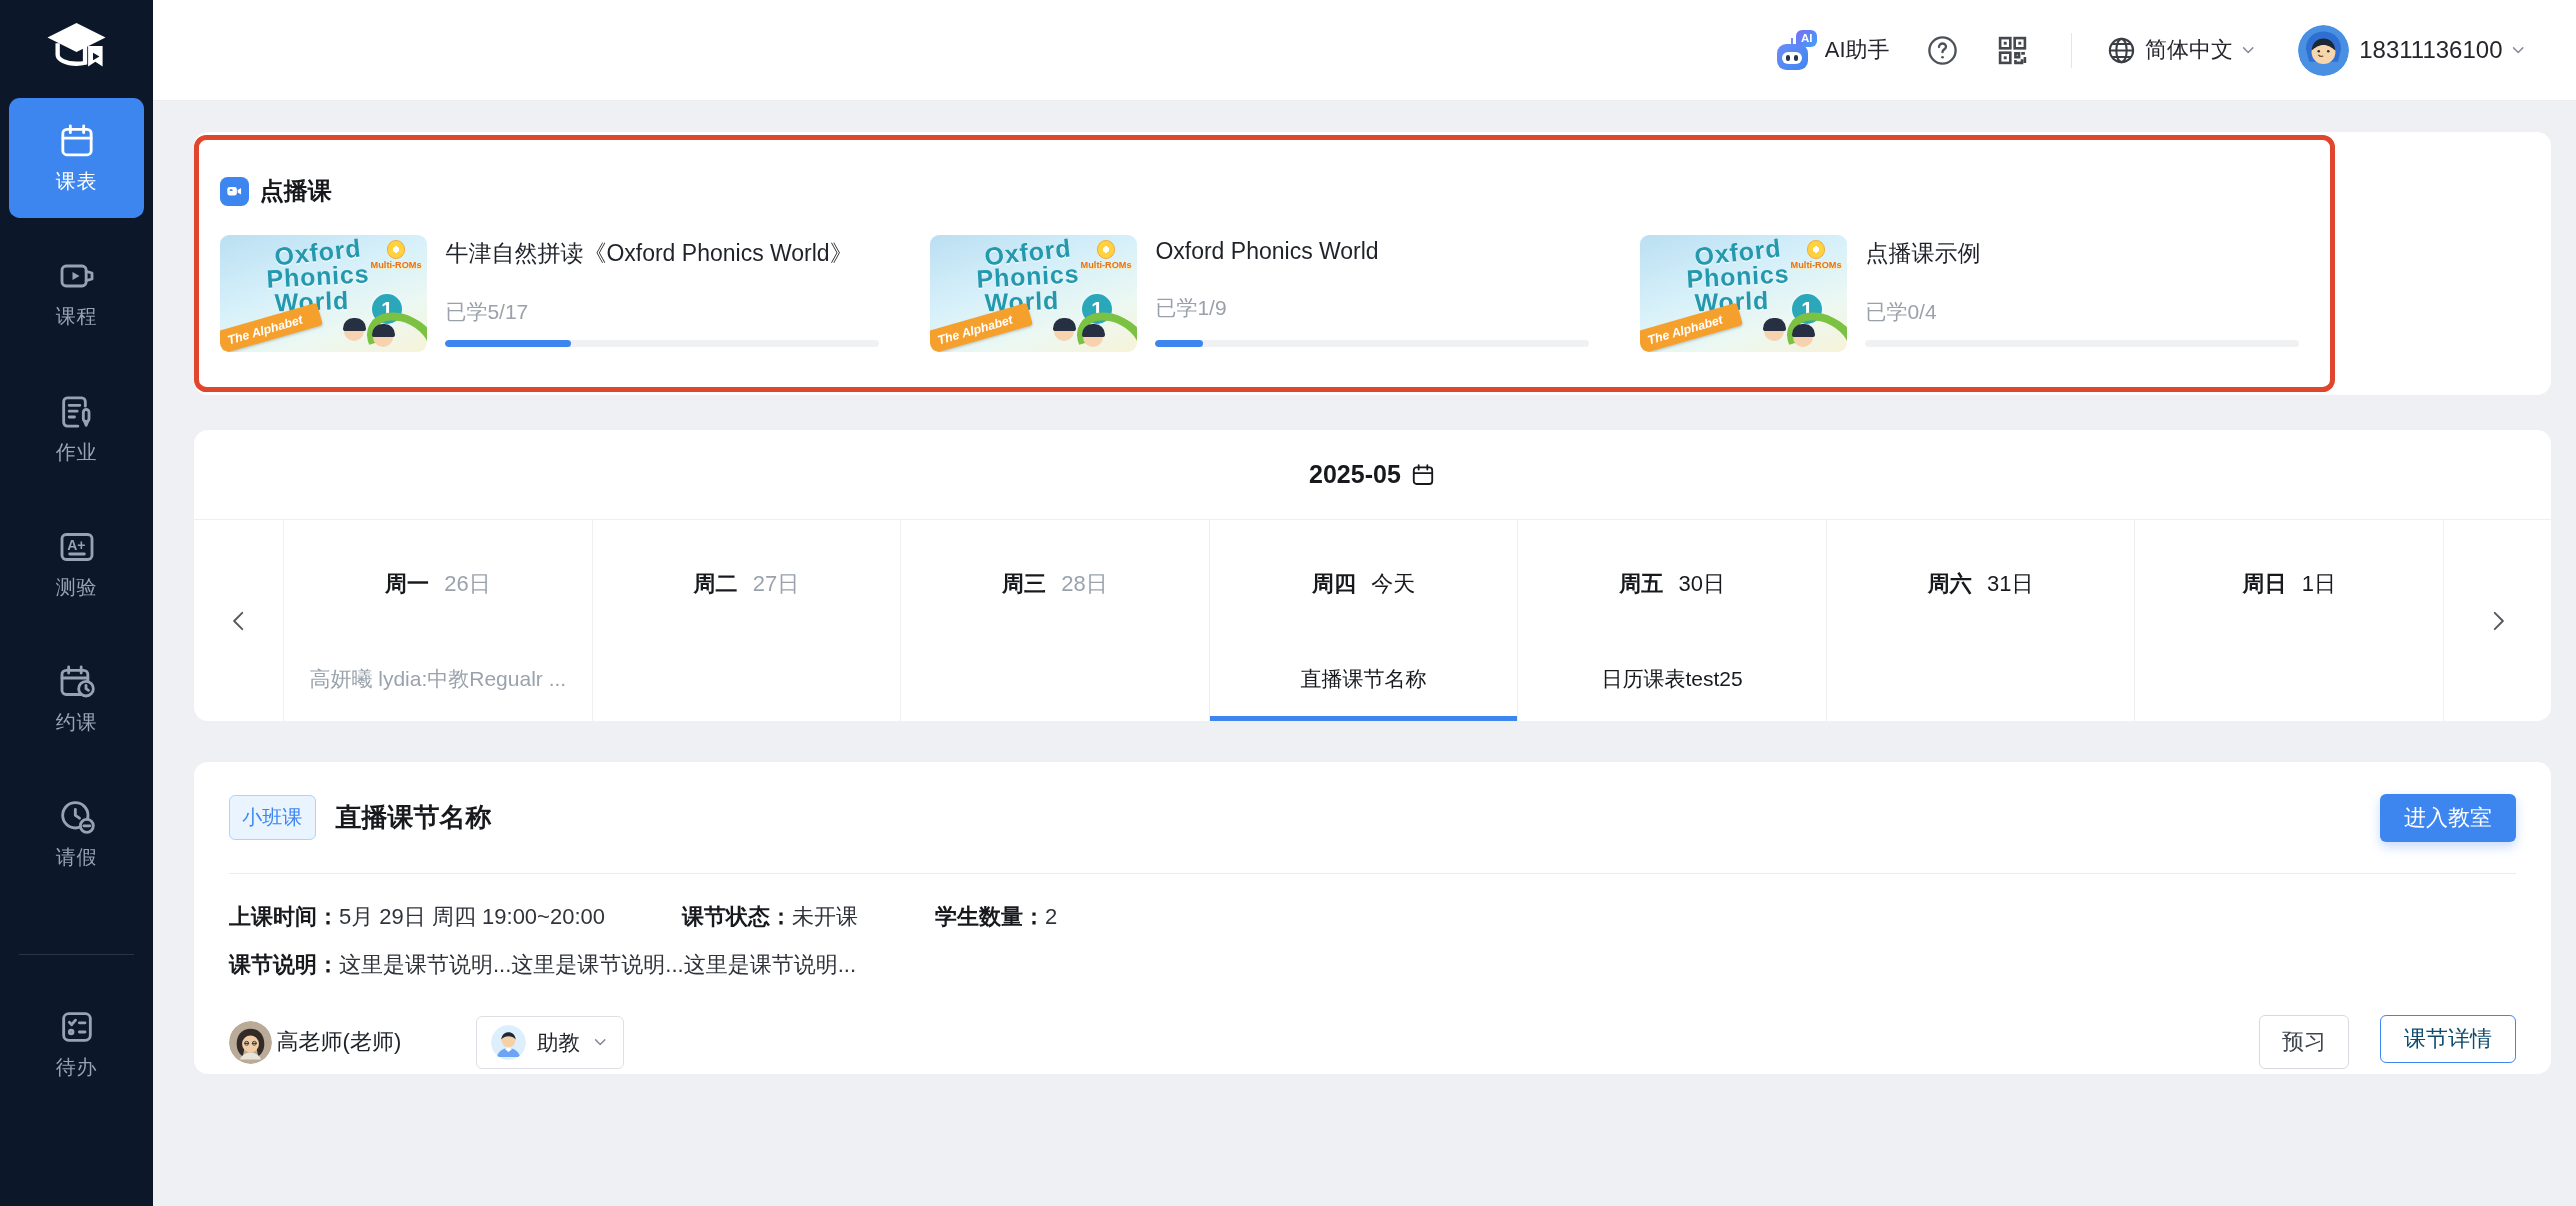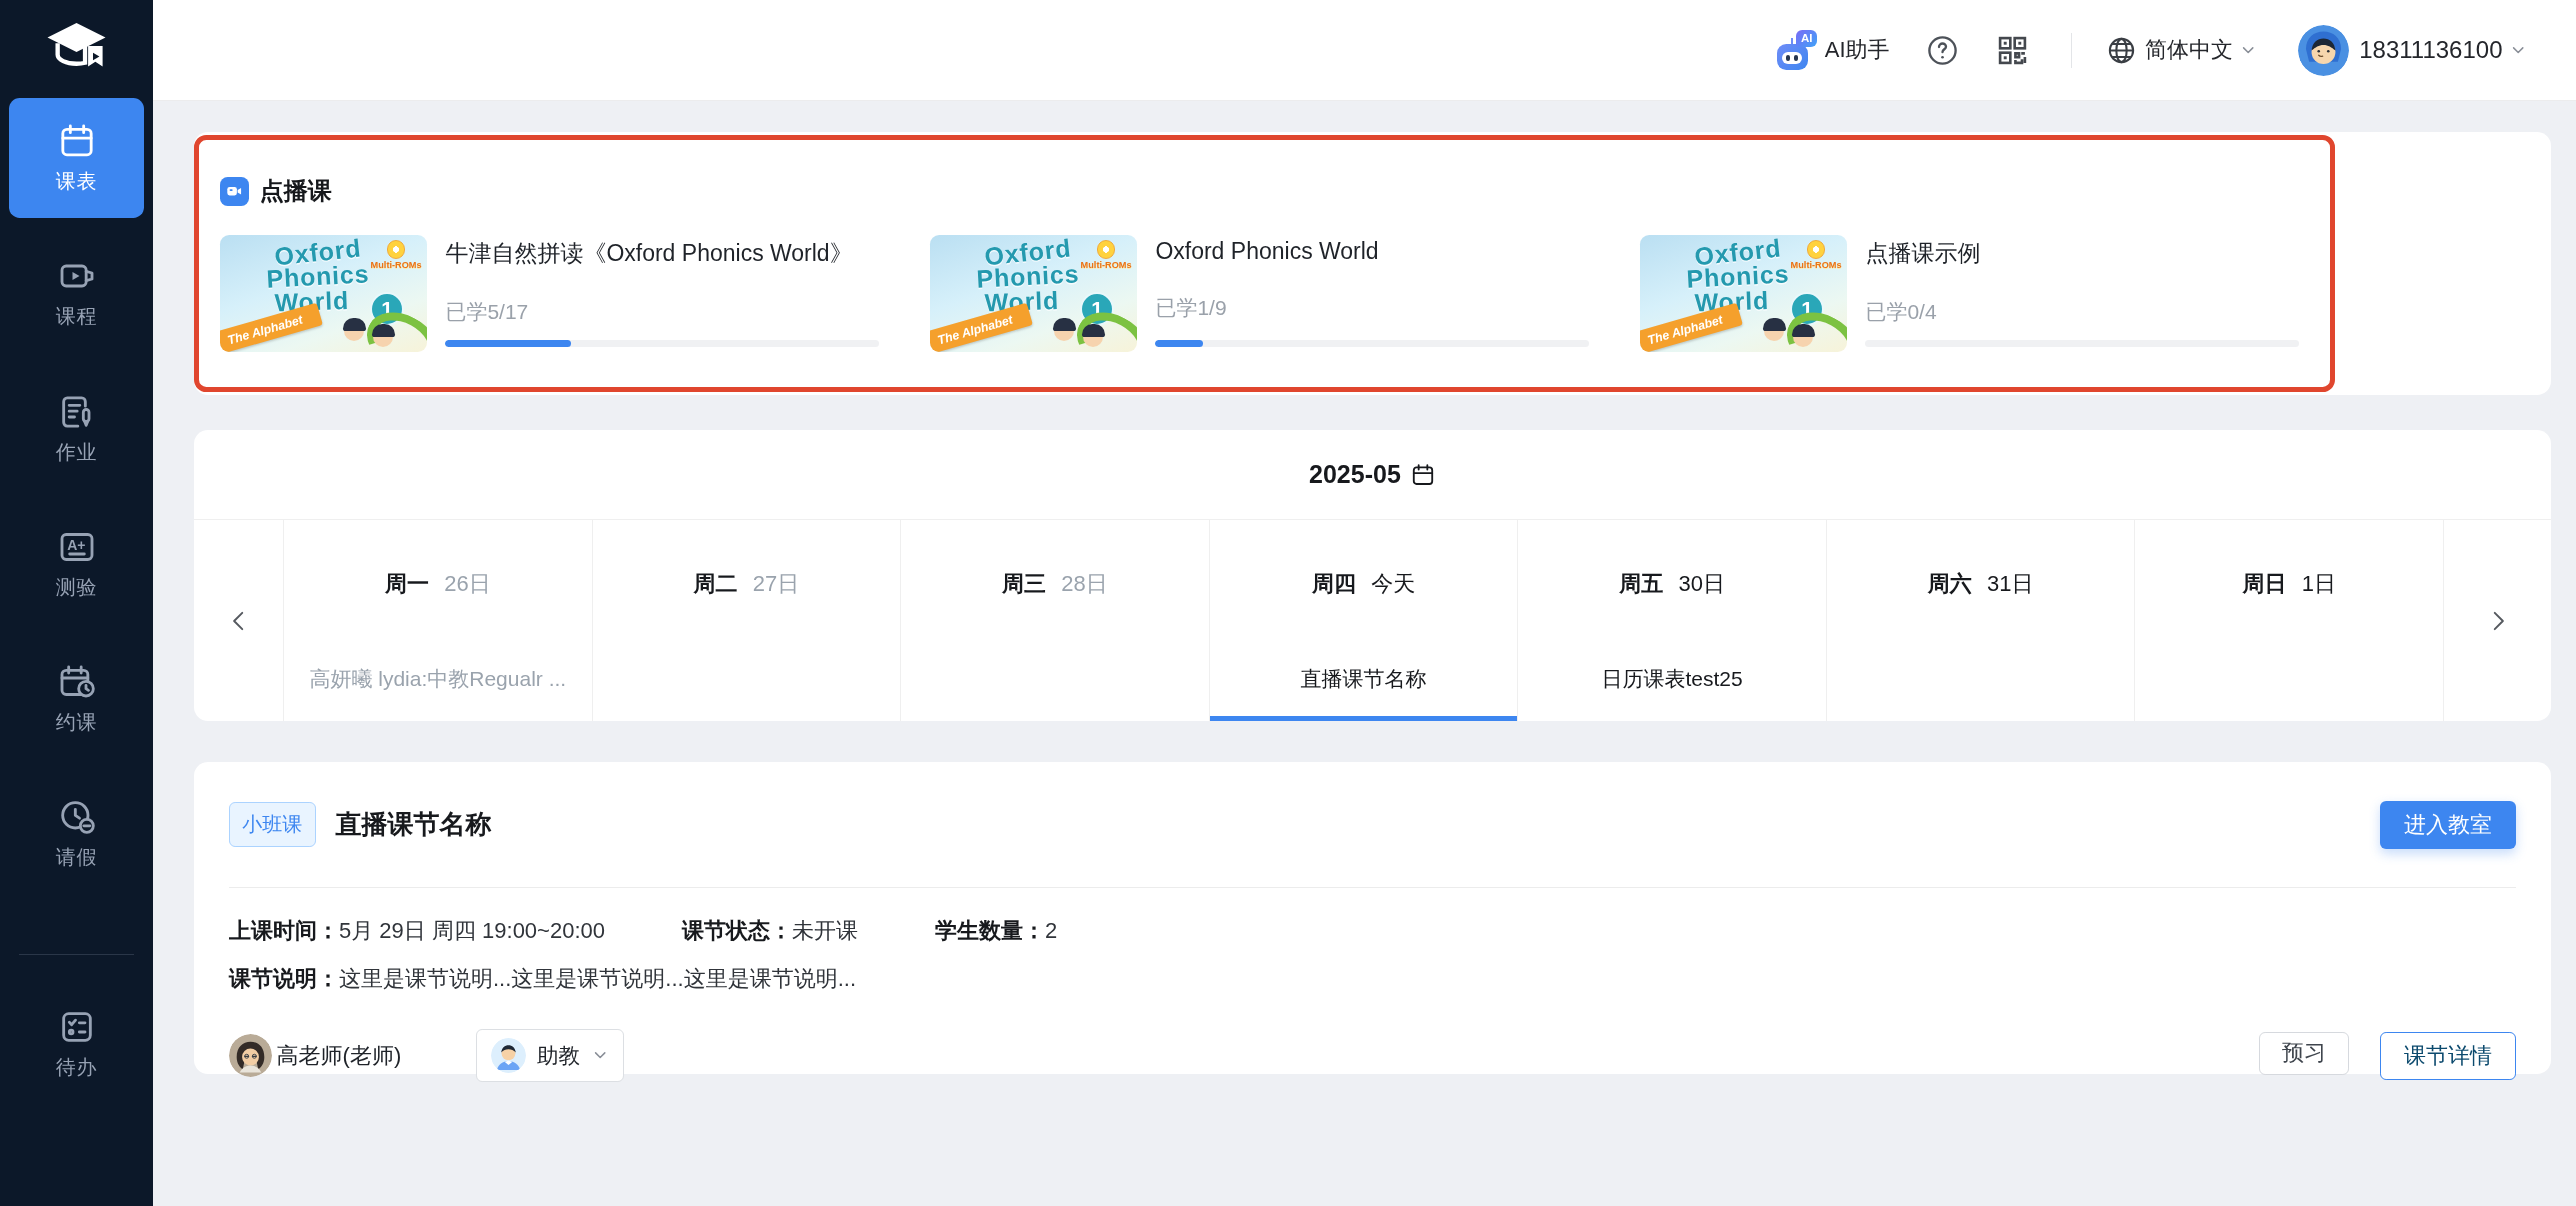--- a/index.html
+++ b/index.html
@@ -144,21 +144,21 @@
   .cal-col.past .col-head .dt { color:#9aa3ad; }
   .cal-event {
     margin-top:66px; font-size:21px; color:#17191d; padding:0 10.7px;
     white-space:nowrap; overflow:hidden; text-overflow:ellipsis;
   }
   .cal-col.past .cal-event { color:#9aa3ad; }
   .cal-col.today::after { content:""; position:absolute; left:0; right:0; bottom:0; height:5.4px; background:#3d86f0; }
 
   
   .panel.lesson { margin-top:41px; height:312px; padding:0 35px; }
-  .lesson-top { display:flex; align-items:center; height:126px; border-bottom:0.8px solid #ececec; }
+  .lesson-top { display:flex; align-items:center; height:112px; border-bottom:0.8px solid #ececec; }
   .badge {
     background:#e9f4ff; border:0.8px solid #abd3ff; color:#3d86f0;
     font-size:20px; border-radius:6.1px; padding:8.4px 12.3px; flex:none;
   }
   .lesson-title { font-size:26px; font-weight:700; color:#17191d; margin-left:20px; }
   .btn { border-radius:6.1px; font-size:22px; display:flex; align-items:center; justify-content:center; cursor:pointer; }
   .btn.primary {
     margin-left:auto; width:136px; height:48px; background:#3d86f0; color:#fff; border:none;
     box-shadow:0 4.6px 10.7px rgba(61,134,240,.28);
   }
@@ -171,21 +171,21 @@
   .lesson-foot { display:flex; align-items:center; margin-top:35px; }
   .t-avatar { width:43px; height:43px; border-radius:50%; overflow:hidden; flex:none; }
   .t-name { font-size:22px; color:#1f2329; margin-left:4.6px; }
   .assist {
     margin-left:75px; border:0.8px solid #dcdfe3; border-radius:6.1px; background:#fff;
     display:flex; align-items:center; padding:7.7px 14px; gap:10.7px; cursor:pointer;
   }
   .a-avatar { width:35px; height:35px; border-radius:50%; overflow:hidden; flex:none; }
   .assist .a-label { font-size:21.5px; color:#1f2329; }
   .foot-right { margin-left:auto; display:flex; gap:31px; }
-  .btn.ghost { width:90px; height:43px; background:#fff; border:0.8px solid #d6d9de; color:#3f454d; }
+  .btn.ghost { width:90px; height:54px; background:#fff; border:0.8px solid #d6d9de; color:#3f454d; }
   .btn.outline-blue { width:136px; height:48px; background:#fff; border:0.8px solid #3d86f0; color:#0c4a6e; }
 </style>
 </head>
 <body>
 
 <svg width="0" height="0" style="position:absolute">
   <defs>
     <symbol id="i-cal" viewBox="0 0 24 24" fill="none" stroke="currentColor" stroke-width="1.7" stroke-linecap="round" stroke-linejoin="round">
       <rect x="3.5" y="5" width="17" height="15.3" rx="2.5"></rect>
         <path d="M8 3v4M16 3v4M3.5 10.3h17"></path>

